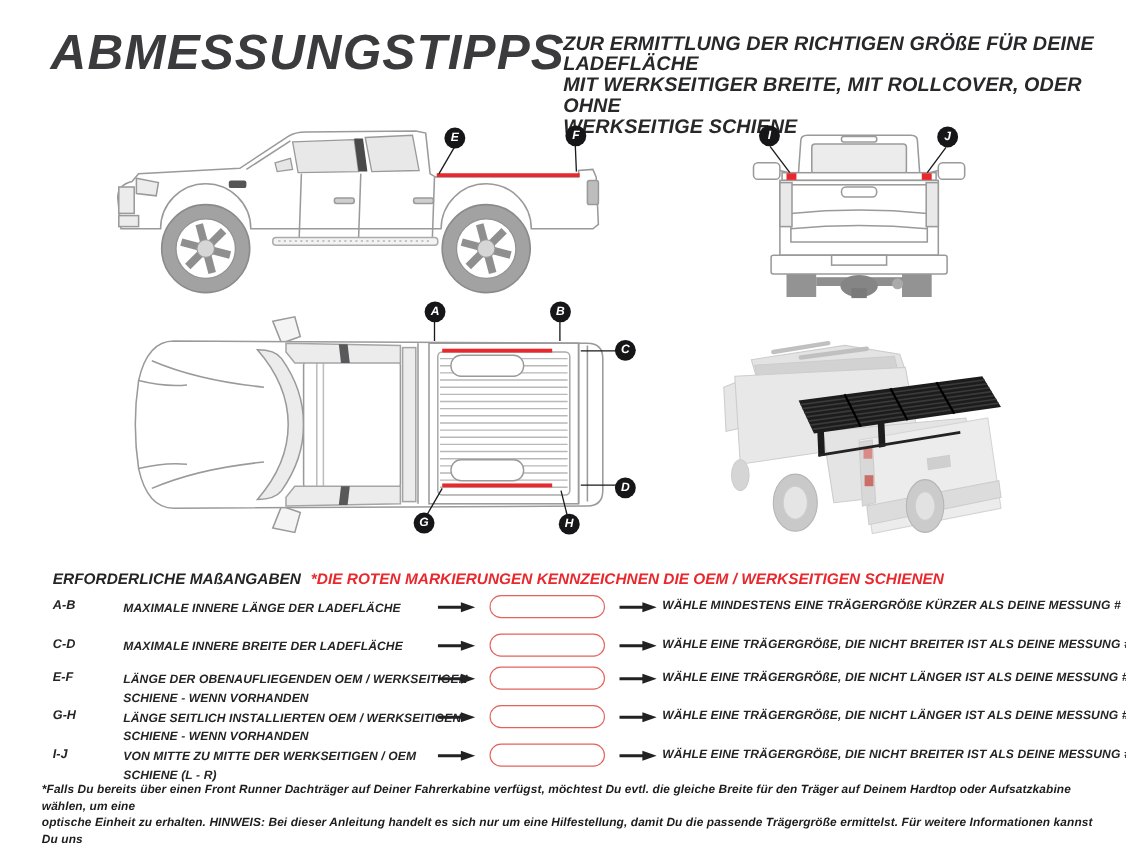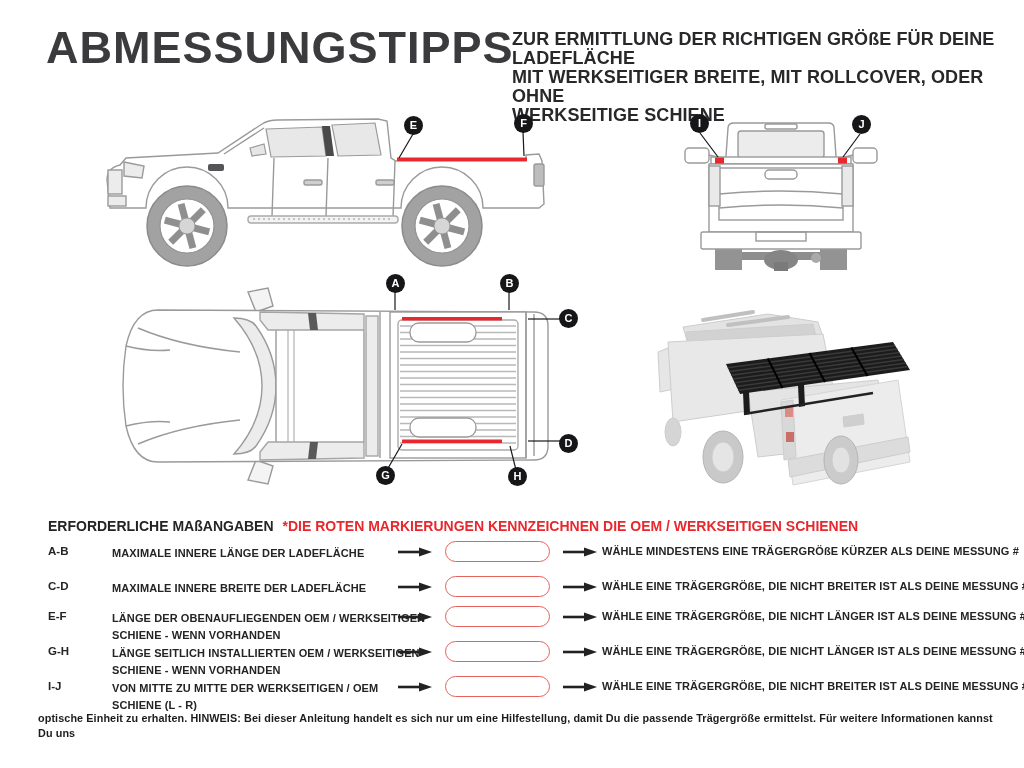--- a/index.html
+++ b/index.html
@@ -1,17 +1,17 @@
 <!DOCTYPE html>
 <html><head>
 <meta charset="utf-8">
 <style>
   html,body{margin:0;padding:0;background:#ffffff;}
   .page{position:relative;width:1024px;height:768px;background:#ffffff;overflow:hidden;
-        font-family:"Liberation Sans",sans-serif;color:#232325;}
+        font-family:"Liberation Sans",sans-serif;color:#232325;font-style:italic;}
   .title{position:absolute;left:46px;top:22px;font-size:45px;font-weight:bold;
          color:#3b3b3d;letter-spacing:1px;white-space:nowrap;}
   .subtitle{position:absolute;left:512px;top:30px;font-size:18px;font-weight:bold;
             color:#28282a;line-height:19px;letter-spacing:0.1px;}
   .marker{position:absolute;width:19px;height:19px;border-radius:50%;background:#161618;
           color:#ffffff;font-size:11px;font-weight:bold;display:flex;align-items:center;
           justify-content:center;line-height:1;z-index:5;}
   .illus{position:absolute;}
   .sec-head{position:absolute;left:48px;top:518px;font-size:14px;font-weight:bold;white-space:nowrap;}
   .sec-title{color:#242426;}
@@ -302,17 +302,18 @@
       </svg>
     <div class="m-input"></div>
     <svg class="arr a2" width="34" height="10" viewBox="0 0 34 10">
         <line x1="0" y1="5" x2="22" y2="5" stroke="#222224" stroke-width="2.6"></line>
         <polygon points="21,0.5 34,5 21,9.5" fill="#222224"></polygon>
       </svg>
     <div class="m-result">WÄHLE EINE TRÄGERGRÖßE, DIE NICHT BREITER IST ALS DEINE MESSUNG #</div>
   </div>
 
   <div class="footnote">
+    <div>*Falls Du bereits über einen Front Runner Dachträger auf Deiner Fahrerkabine verfügst, möchtest Du evtl. die gleiche Breite für den Träger auf Deinem Hardtop oder Aufsatzkabine wählen, um eine</div>
     <div>optische Einheit zu erhalten. HINWEIS: Bei dieser Anleitung handelt es sich nur um eine Hilfestellung, damit Du die passende Trägergröße ermittelst. Für weitere Informationen kannst Du uns</div>
 
   </div>
 
 </div>
 
 </body></html>

